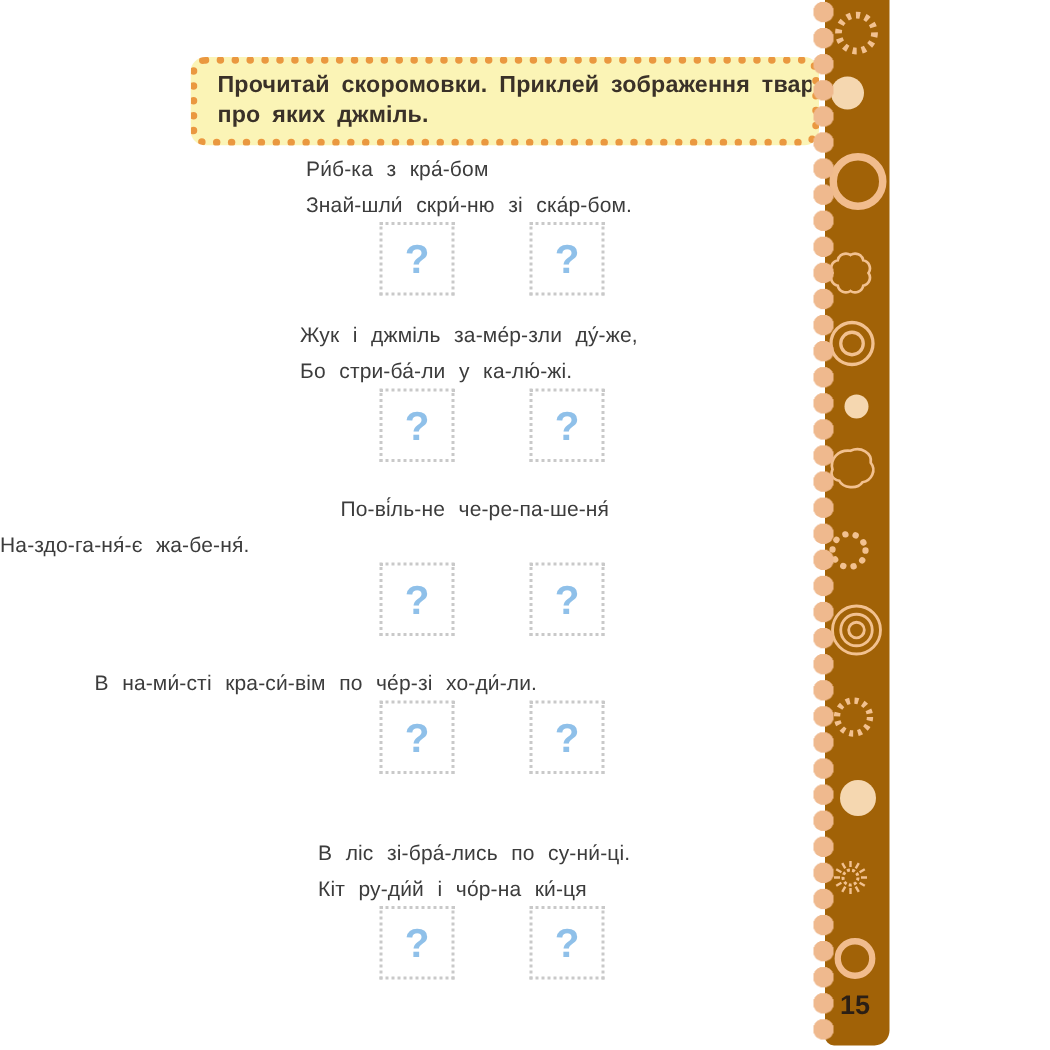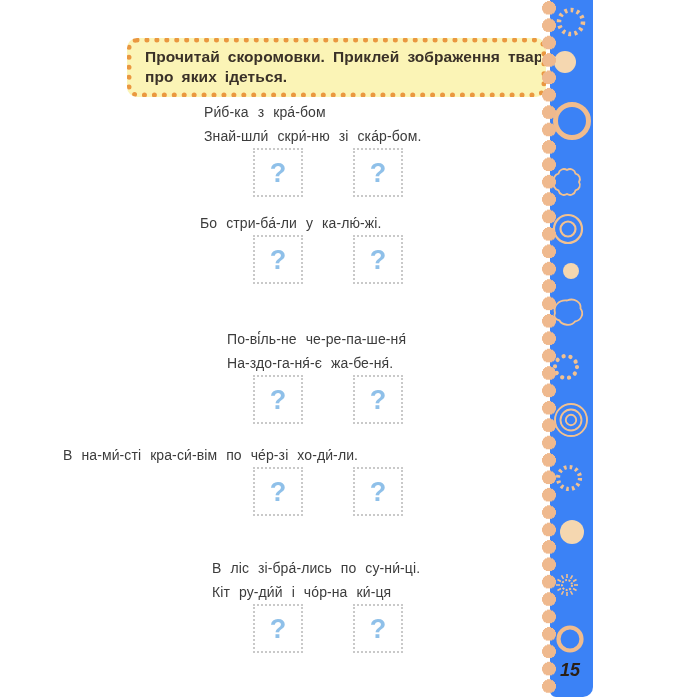--- a/index.html
+++ b/index.html
@@ -18,67 +18,68 @@
 
   
   .twister{position:absolute;left:0;width:550px;}
   .line{font-size:14px;color:#3C3C3C;height:24px;line-height:24px;word-spacing:5px;letter-spacing:0.1px;}
   .boxes{display:flex;gap:50px;margin-left:253px;}
   .pbox{width:50px;height:49px;box-sizing:border-box;border:2px dotted #C9C9C9;background:#ffffff;
         display:flex;align-items:center;justify-content:center;}
   .q{font-size:27px;font-weight:bold;color:#8FC0E9;transform:translateY(1px);}
 
   
-  .band{position:absolute;left:550px;top:0;width:43px;height:697px;background:#3b82f6;
-        border-bottom-right-radius:10px;border-bottom-left-radius:6px;font-style:italic;}
+  .band{position:absolute;left:550px;top:0;width:43px;height:697px;background:#a16207;
+        border-bottom-right-radius:10px;border-bottom-left-radius:6px;}
   .scallops{position:absolute;left:541px;top:0;width:16px;height:696px;
         background-image:radial-gradient(circle 7px at 8px 8px,#EFB98E 97%,rgba(239,185,142,0) 100%);
         background-size:16px 17.4px;background-repeat:repeat-y;}
   .bicon{position:absolute;width:40px;height:40px;}
   .page-number{position:absolute;left:0;top:660px;width:40px;text-align:center;
         font-size:18px;font-weight:bold;color:#2B1F15;}
 </style>
 </head>
 <body>
 
 <div class="page">
 
   <div class="banner">
     <div class="banner-line l1">Прочитай скоромовки. Приклей зображення тварин,</div>
-    <div class="banner-line l2">про яких ідеться.</div>
+    <div class="banner-line l2">про яких джміль.</div>
   </div>
 
   <section class="twister" style="top:100px">
     <div class="line" style="margin-left:204px">Ри́б-ка з кра́-бом</div>
     <div class="line" style="margin-left:204px">Знай-шли́ скри́-ню зі ска́р-бом.</div>
     <div class="boxes">
       <div class="pbox">
           <span class="q">?</span>
         </div>
       <div class="pbox">
           <span class="q">?</span>
         </div>
     </div>
   </section>
 
   <section class="twister" style="top:211px">
+    <div class="line" style="margin-left:200px">Жук і джміль за-ме́р-зли ду́-же,</div>
     <div class="line" style="margin-left:200px">Бо стри-ба́-ли у ка-лю́-жі.</div>
     <div class="boxes">
       <div class="pbox">
           <span class="q">?</span>
         </div>
       <div class="pbox">
           <span class="q">?</span>
         </div>
     </div>
   </section>
 
   <section class="twister" style="top:327px">
     <div class="line" style="margin-left:227px">По-ві́ль-не че-ре-па-ше-ня́</div>
-    <div class="line" style="margin-left:227px">На-здо-га-ня́-є жа-бе-ня́.</div>
+    <div class="line" style="">На-здо-га-ня́-є жа-бе-ня́.</div>
     <div class="boxes">
       <div class="pbox">
           <span class="q">?</span>
         </div>
       <div class="pbox">
           <span class="q">?</span>
         </div>
     </div>
   </section>
 

